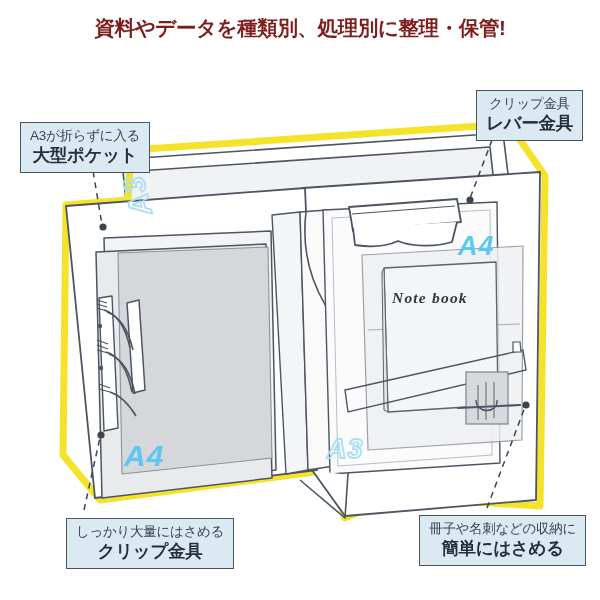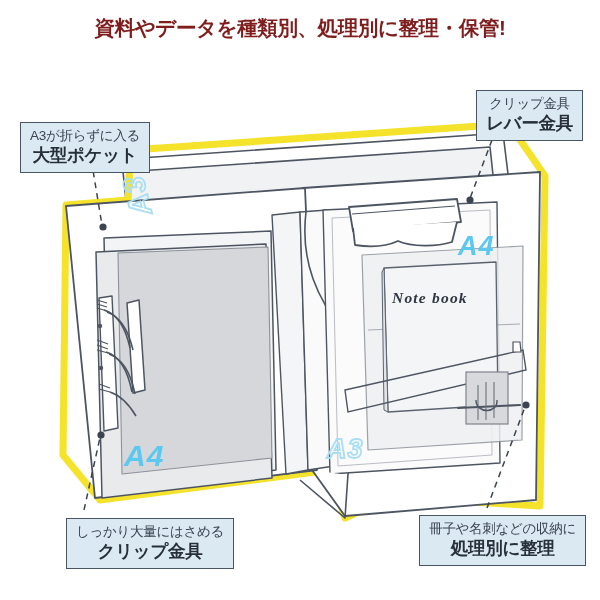--- a/index.html
+++ b/index.html
@@ -247,16 +247,16 @@
     <span class="main">レバー金具</span>
   </div>
 
   <div class="callout" id="callout-lever">
     <span class="sub">しっかり大量にはさめる</span>
     <span class="main">クリップ金具</span>
   </div>
 
   <div class="callout" id="callout-clear-pocket">
     <span class="sub">冊子や名刺などの収納に</span>
-    <span class="main">処理別に整理</span>
+    <span class="main">簡単にはさめる</span>
   </div>
 
 </div>
 
 </body></html>

